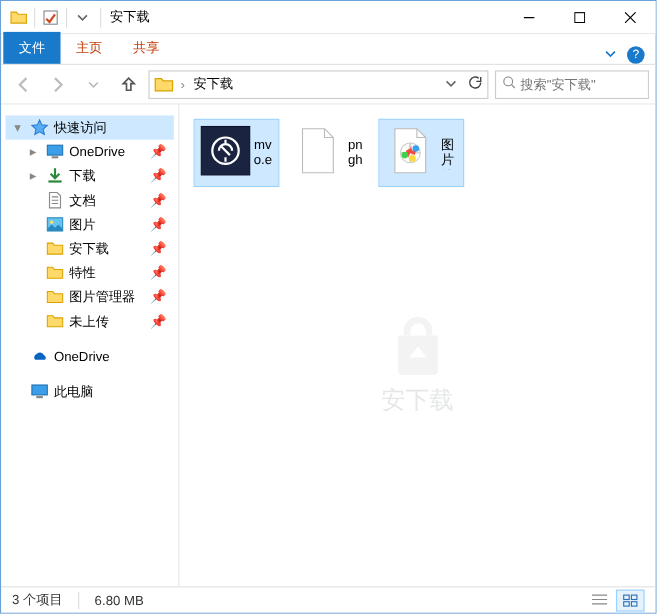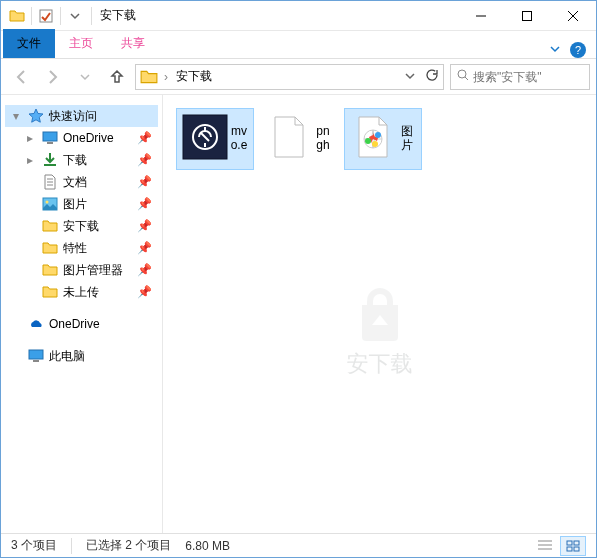--- a/index.html
+++ b/index.html
@@ -7,22 +7,22 @@
 .window{width:597px;height:558px;background:#fff;border:1px solid #6aa2d8;display:flex;flex-direction:column;overflow:hidden}
 .titlebar{height:30px;display:flex;align-items:center;background:#fff;border-bottom:1px solid #e8e8e8}
 .qat{display:flex;align-items:center;gap:6px;padding:0 8px}
 .qat-icon{width:16px;height:16px;display:flex;align-items:center;justify-content:center;color:#555}
 .title-sep{width:1px;height:18px;background:#ddd}
 .title-text{margin-left:8px;color:#000;flex:0 0 auto}
 .spacer{flex:1}
 .winbtns{display:flex}
 .winbtn{width:46px;height:30px;display:flex;align-items:center;justify-content:center;color:#000}
 .ribbon-tabs{height:28px;display:flex;align-items:flex-end;border-bottom:1px solid #e0e0e0;padding-left:2px}
-.rtab{padding:6px 14px;color:#ec4899;cursor:pointer}
-.rtab.file{background:#1979ca;color:#000000}
+.rtab{padding:6px 14px;color:#c2410c;cursor:pointer}
+.rtab.file{background:#1979ca;color:#ffffff}
 .ribbon-right{margin-left:auto;display:flex;align-items:center;gap:10px;padding-right:10px;color:#1979ca}
 .help-circle{width:16px;height:16px;border-radius:50%;background:#1979ca;color:#fff;display:flex;align-items:center;justify-content:center;font-size:11px}
 .navbar{height:36px;display:flex;align-items:center;padding:4px 6px;gap:4px;border-bottom:1px solid #e8e8e8}
 .navbtn{width:28px;height:28px;display:flex;align-items:center;justify-content:center;color:#bbb;border-radius:2px}
 .navbtn.enabled{color:#555}
 .addrbar{flex:1;height:26px;border:1px solid #ccc;display:flex;align-items:center;padding:0 4px}
 .addr-icon{width:18px;height:18px;margin-right:4px}
 .addr-crumb{padding:2px 6px;cursor:pointer}
 .addr-sep{color:#888;padding:0 2px}
 .addr-spacer{flex:1}
@@ -333,21 +333,20 @@
             </svg>
         </div>
         <div style="font-size:22px;font-weight:500">安下载</div>
       </div>
     </div>
   </div>
 
   <div class="statusbar">
     <span>3 个项目</span>
     <span class="sep"></span>
-    <span>已选择 2 个项目</span>
     <span>6.80 MB</span>
     <div class="view-btns">
       <div class="view-btn">
           <svg width="14" height="12" viewBox="0 0 14 12">
             <path d="M0 1h14M0 5h14M0 9h14" stroke="#888"></path>
           </svg>
         </div>
       <div class="view-btn selected">
           <svg width="14" height="12" viewBox="0 0 14 12">
             <rect x="1" y="1" width="5" height="4" fill="none" stroke="#2a6fb5"></rect>

